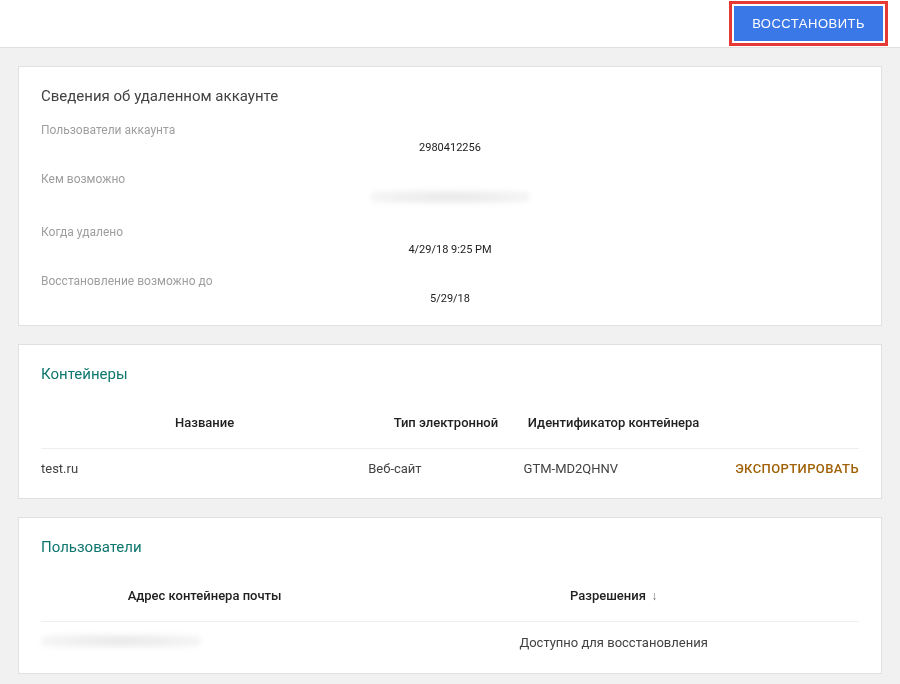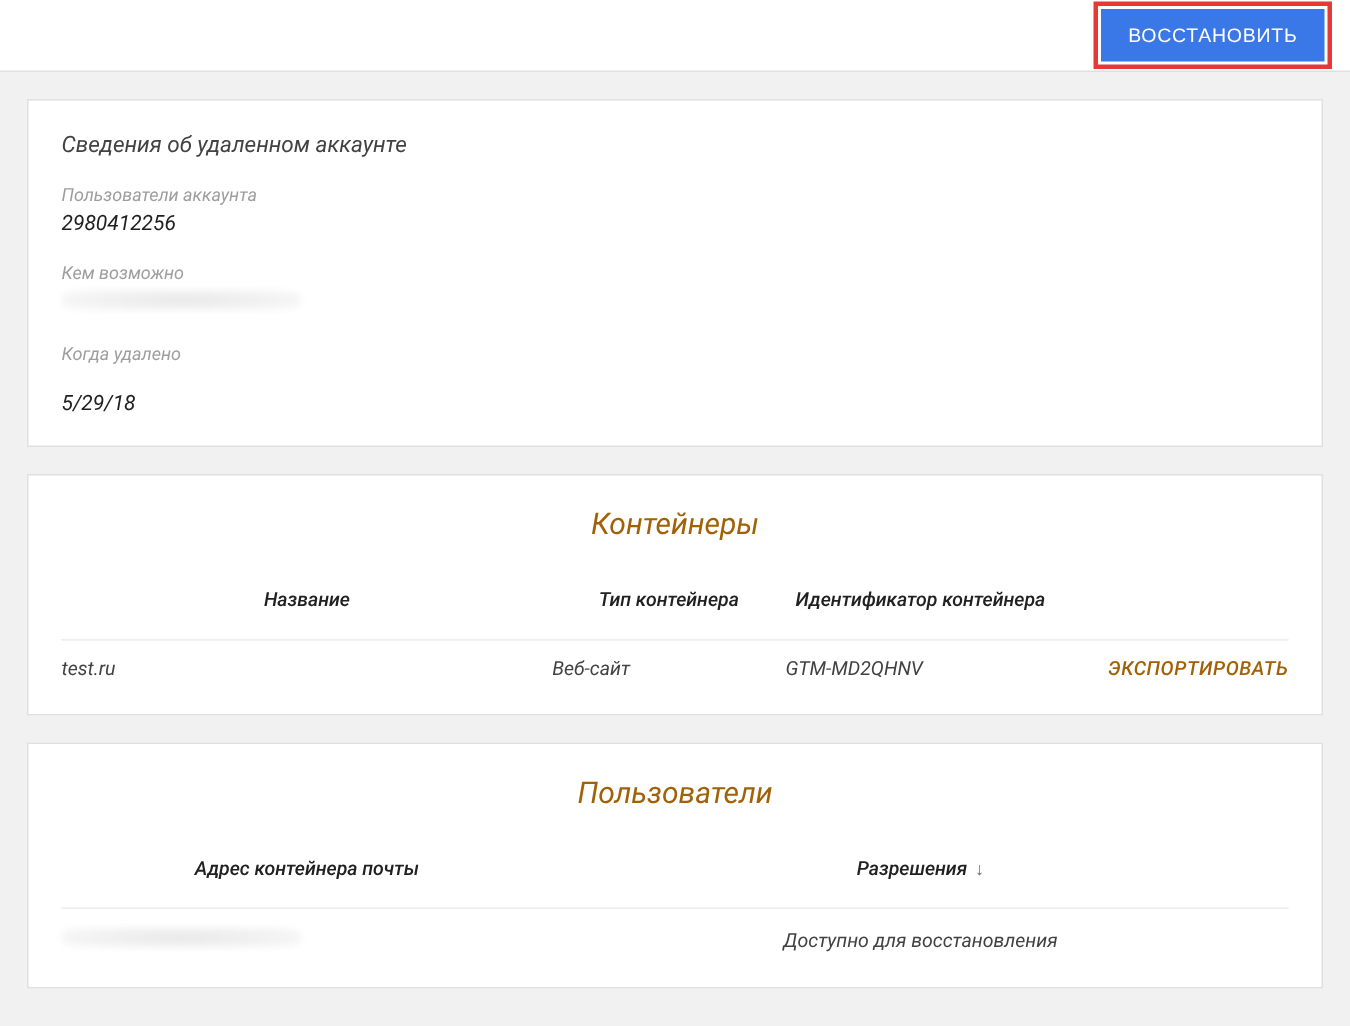--- a/index.html
+++ b/index.html
@@ -38,55 +38,54 @@
     .page {
       padding: 18px;
       display: flex;
       flex-direction: column;
       gap: 18px;
     }
     .card {
       background: #fff;
       border: 1px solid #e0e0e0;
       padding: 20px 22px;
-      font-style: italic;
     }
     .card-title {
       font-size: 15px;
       color: #424242;
       font-weight: 400;
       margin-bottom: 18px;
     }
     .field {
       margin-bottom: 18px;
     }
     .field:last-child { margin-bottom: 0; }
     .field-label {
       font-size: 12px;
       color: #9e9e9e;
       margin-bottom: 4px;
     }
     .field-value {
-      font-size: 14px;
+      font-size: 11px;
       color: #212121;
+      text-align: center;
     }
     .redacted {
       display: inline-block;
       width: 160px;
       height: 14px;
       background: radial-gradient(ellipse at center, #e8e8e8 0%, #f5f5f5 70%, #fff 100%);
       border-radius: 8px;
       filter: blur(2px);
     }
     .section-title {
-      font-size: 20px;
-      color: #a16207;
+      font-size: 15px;
+      color: #0f766e;
       font-weight: 400;
       margin-bottom: 24px;
-      text-align: center;
     }
     .tbl { width: 100%; border-collapse: collapse; }
     .tbl th {
       text-align: center;
       font-weight: 500;
       font-size: 13px;
       color: #212121;
       padding: 8px 0 18px 0;
       vertical-align: top;
       border-bottom: 1px solid #eee;
@@ -133,35 +132,37 @@
 
     <div class="field">
       <div class="field-label">Кем возможно</div>
       <div class="field-value">
         <span class="redacted"></span>
       </div>
     </div>
 
     <div class="field">
       <div class="field-label">Когда удалено</div>
-    </div>
-
-    <div class="field">
+      <div class="field-value">4/29/18 9:25 PM</div>
+    </div>
+
+    <div class="field">
+      <div class="field-label">Восстановление возможно до</div>
       <div class="field-value">5/29/18</div>
     </div>
   </div>
 
   <div class="card tight">
     <div class="section-title">Контейнеры</div>
 
     <table class="tbl">
       <thead>
         <tr>
           <th class="col-name">Название</th>
-          <th class="col-type">Тип контейнера</th>
+          <th class="col-type">Тип электронной</th>
           <th class="col-id">Идентификатор контейнера</th>
           <th class="col-act"></th>
         </tr>
       </thead>
       <tbody>
         <tr>
           <td class="col-name">test.ru</td>
           <td class="col-type">Веб-сайт</td>
           <td class="col-id">GTM-MD2QHNV</td>
           <td class="col-act">

